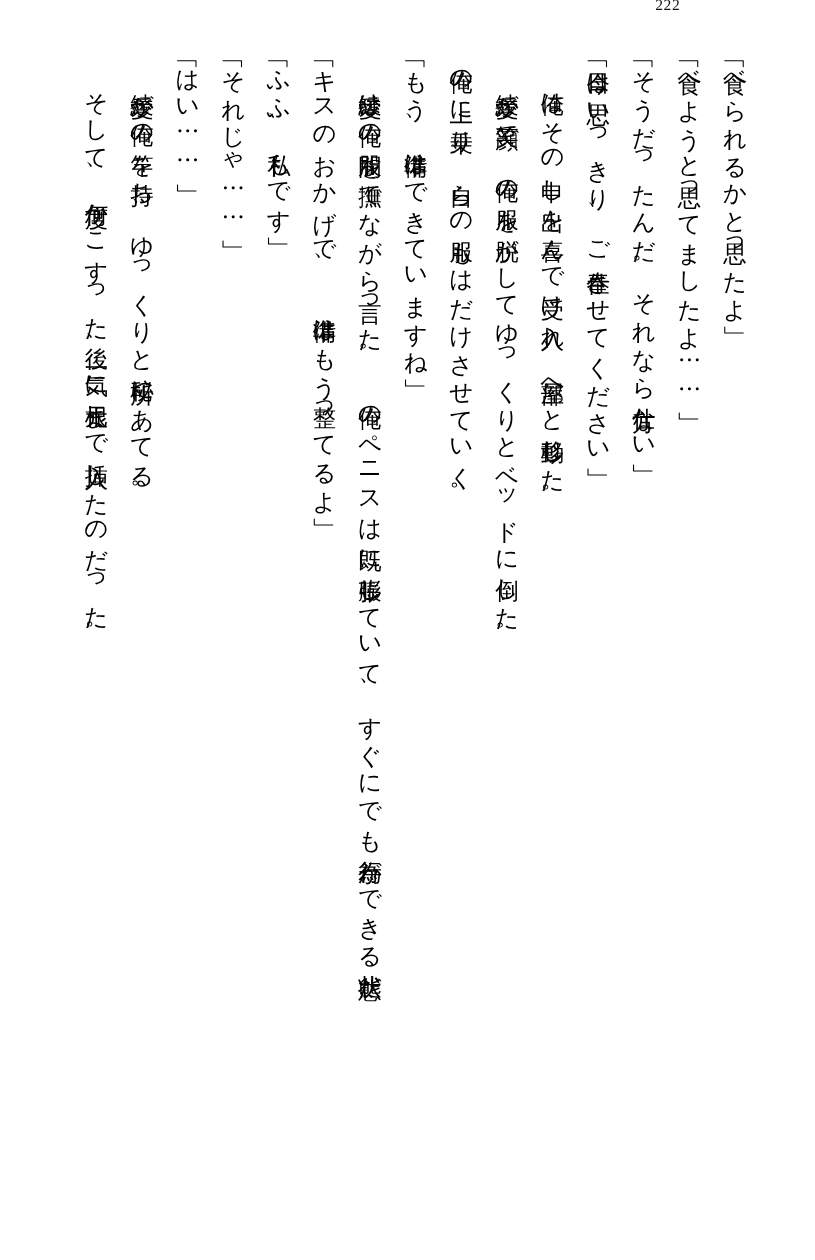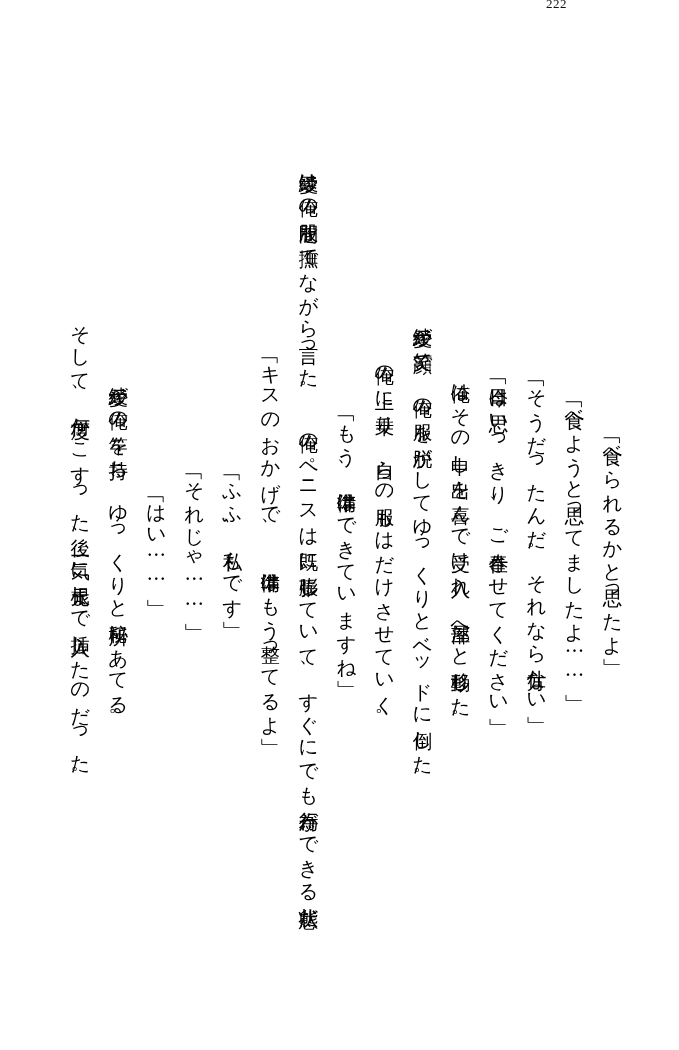--- a/index.html
+++ b/index.html
@@ -8,21 +8,20 @@
     background: #ffffff;
   }
   .page {
     position: relative;
     width: 651px;
     height: 1050px;
     background: #ffffff;
     overflow: hidden;
     font-family: "DejaVu Serif", "Liberation Serif", serif;
     color: #000000;
-    text-align: center;
   }
   
   .page-number {
     position: absolute;
     top: -4px;
     right: 84px;
     font-size: 13px;
     letter-spacing: 0.5px;
     color: #111;
     font-family: "Liberation Serif", serif;

